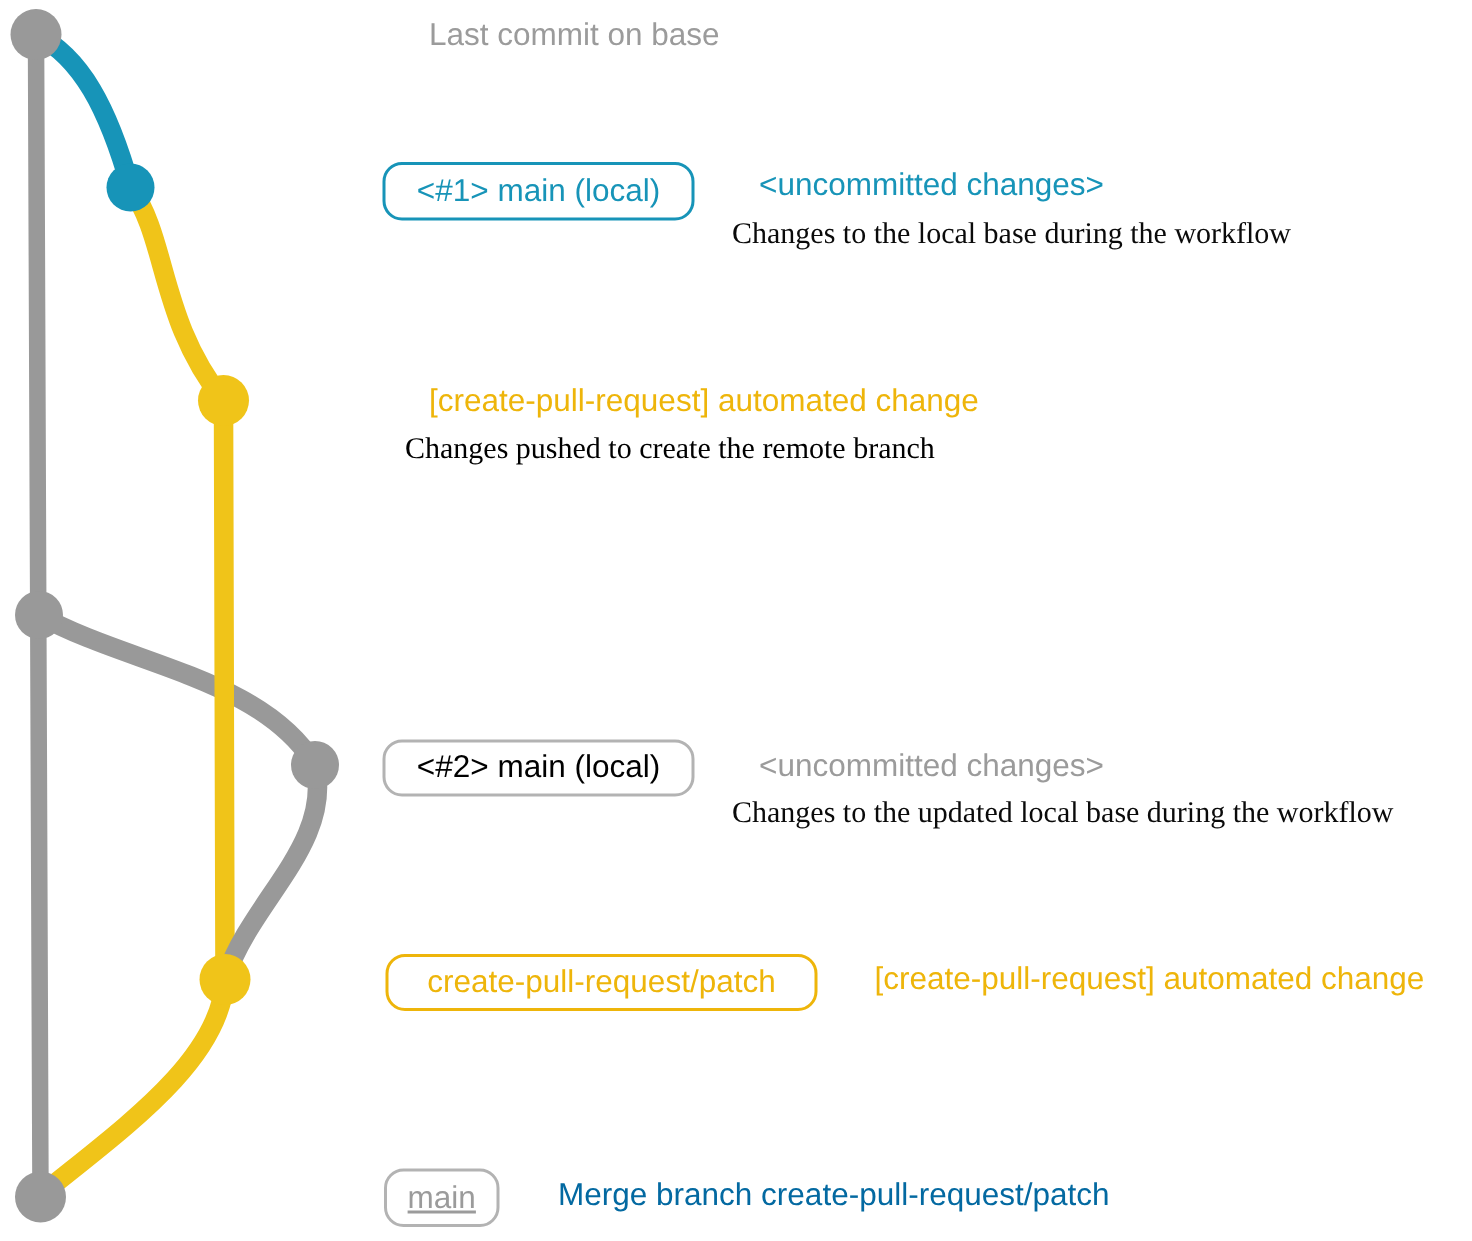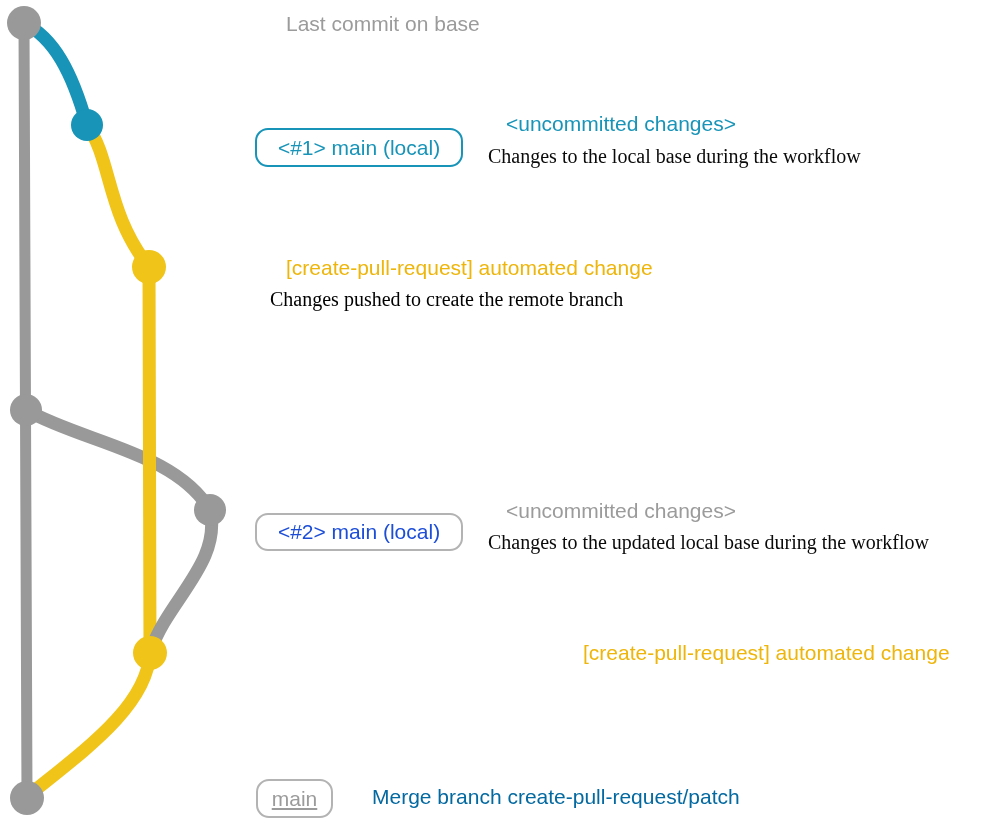--- a/index.html
+++ b/index.html
@@ -43,21 +43,21 @@
     box-sizing: border-box;
     border: 2px solid;
     border-radius: 13px;
     font-family: "Liberation Sans", sans-serif;
     font-size: 21px;
     white-space: nowrap;
     background: #ffffff;
   }
   
   #lbl-last-commit      { left: 258px; top: 12px; }
-  #box-main-local-1     { left: 255px; top: 108px; width: 208px; height: 39px; margin-top: 20px; }
+  #box-main-local-1     { left: 255px; top: 108px; width: 208px; height: 39px; }
   #lbl-uncommitted-1    { left: 478px; top: 112px; }
   #desc-local-base      { left: 488px; top: 145px; }
   #lbl-automated-1      { left: 258px; top: 256px; }
   #desc-pushed-create   { left: 270px; top: 288px; }
   #lbl-new-commit       { left: 258px; top: 399px; }
   #box-main-local-2     { left: 255px; top: 493px; width: 208px; height: 38px; }
   #lbl-uncommitted-2    { left: 478px; top: 499px; }
   #desc-updated-base    { left: 488px; top: 531px; }
   #box-patch-branch     { left: 257px; top: 636px; width: 288px; height: 38px; }
   #lbl-automated-2      { left: 555px; top: 641px; }
@@ -93,26 +93,27 @@
 
   <div class="lbl" id="lbl-uncommitted-1" style="color: rgb(23, 148, 184);">&lt;uncommitted changes&gt;</div>
 
   <div class="serif" id="desc-local-base" style="color: rgb(10, 10, 10);">Changes to the local base during the workflow</div>
 
   <div class="lbl" id="lbl-automated-1" style="color: rgb(238, 181, 10);">[create-pull-request] automated change</div>
 
   <div class="serif" id="desc-pushed-create" style="color: #000000;">Changes pushed to create the remote branch</div>
 
 
-  <div class="branch-box" id="box-main-local-2" style="color: #1d4ed8; border-color: rgb(179, 179, 179); margin-top: 20px;">&lt;#2&gt; main (local)</div>
+  <div class="branch-box" id="box-main-local-2" style="color: #000000; border-color: rgb(179, 179, 179);">&lt;#2&gt; main (local)</div>
 
   <div class="lbl" id="lbl-uncommitted-2" style="color: rgb(155, 155, 155);">&lt;uncommitted changes&gt;</div>
 
   <div class="serif" id="desc-updated-base" style="color: rgb(10, 10, 10);">Changes to the updated local base during the workflow</div>
 
+  <div class="branch-box" id="box-patch-branch" style="color: rgb(238, 181, 10); border-color: rgb(238, 181, 10);">create-pull-request/patch</div>
 
   <div class="lbl" id="lbl-automated-2" style="color: rgb(238, 181, 10);">[create-pull-request] automated change</div>
 
 
   <div class="branch-box" id="box-main" style="color: rgb(155, 155, 155); border-color: rgb(179, 179, 179); text-decoration: underline;">main</div>
 
   <div class="lbl" id="lbl-merge" style="color: #0369a1;">Merge branch create-pull-request/patch</div>
 
 </div>
 

